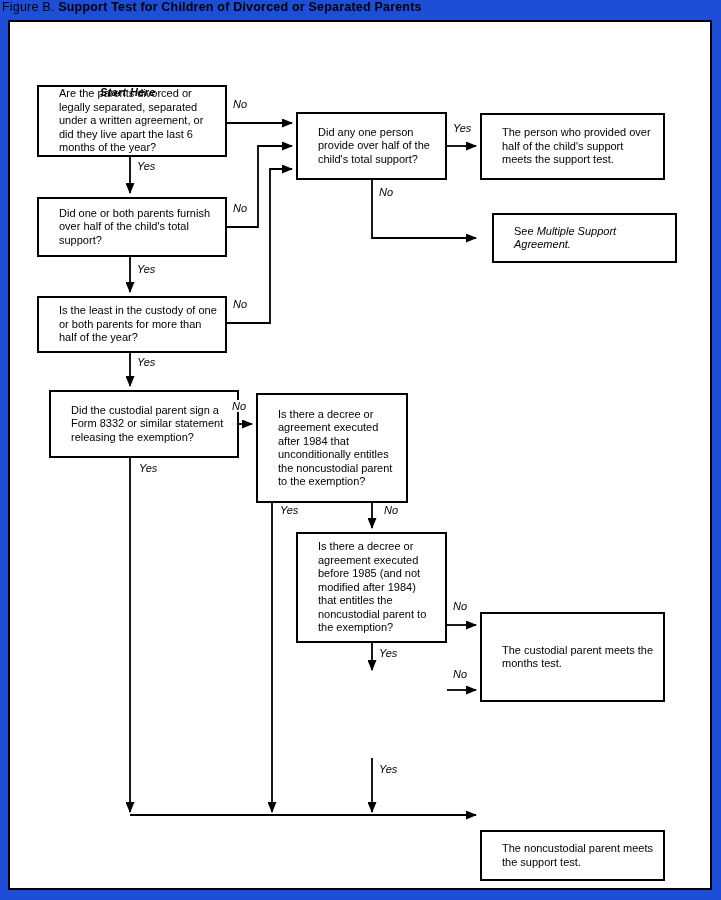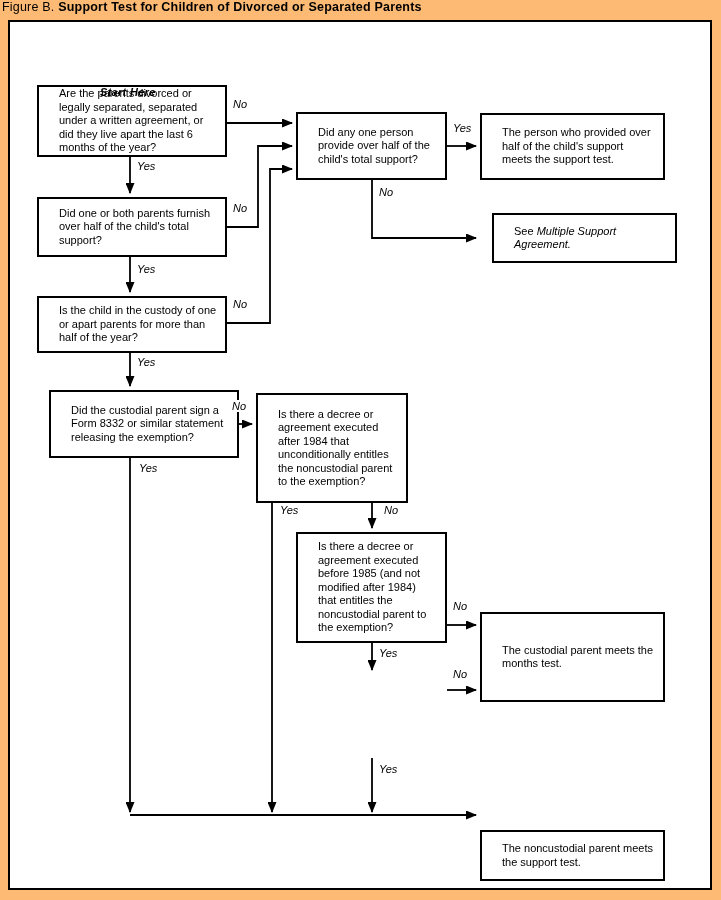--- a/index.html
+++ b/index.html
@@ -1,18 +1,18 @@
 <!DOCTYPE html>
 <html><head>
 <meta charset="utf-8">
 <style>
   html,body { margin:0; padding:0; background:#fff; }
   #stage {
     position:relative; width:721px; height:900px;
-    background:#fdba74; color:#000;
+    background:#1d4ed8; color:#000;
     font-family:"Liberation Sans", sans-serif;
     overflow:hidden;
   }
   #fig-title {
     position:absolute; left:2px; top:0px;
     font-size:12.5px; letter-spacing:.2px; white-space:nowrap;
   }
   #fig-title .bold { font-weight:bold; }
   #frame {
     position:absolute; left:8px; top:20px; width:700px; height:866px;
@@ -79,21 +79,21 @@
 
   <div class="node" style="left:37px; top:85px; width:190px; height:72px;">
     <span>Are the parents divorced or legally separated, separated under a written agreement, or did they live apart the last 6 months of the year?</span>
   </div>
 
   <div class="node" style="left:37px; top:197px; width:190px; height:60px;">
     <span>Did one or both parents furnish over half of the child's total support?</span>
   </div>
 
   <div class="node" style="left:37px; top:296px; width:190px; height:57px;">
-    <span>Is the child in the custody of one or apart parents for more than half of the year?</span>
+    <span>Is the least in the custody of one or both parents for more than half of the year?</span>
   </div>
 
   <div class="node" style="left:37px; top:390px; width:190px; height:68px;margin-left:12px;">
     <span>Did the custodial parent sign a Form 8332 or similar statement releasing the exemption?</span>
   </div>
 
   <div class="node" style="left:296px; top:112px; width:151px; height:68px;">
     <span>Did any one person provide over half of the child's total support?</span>
   </div>
 

